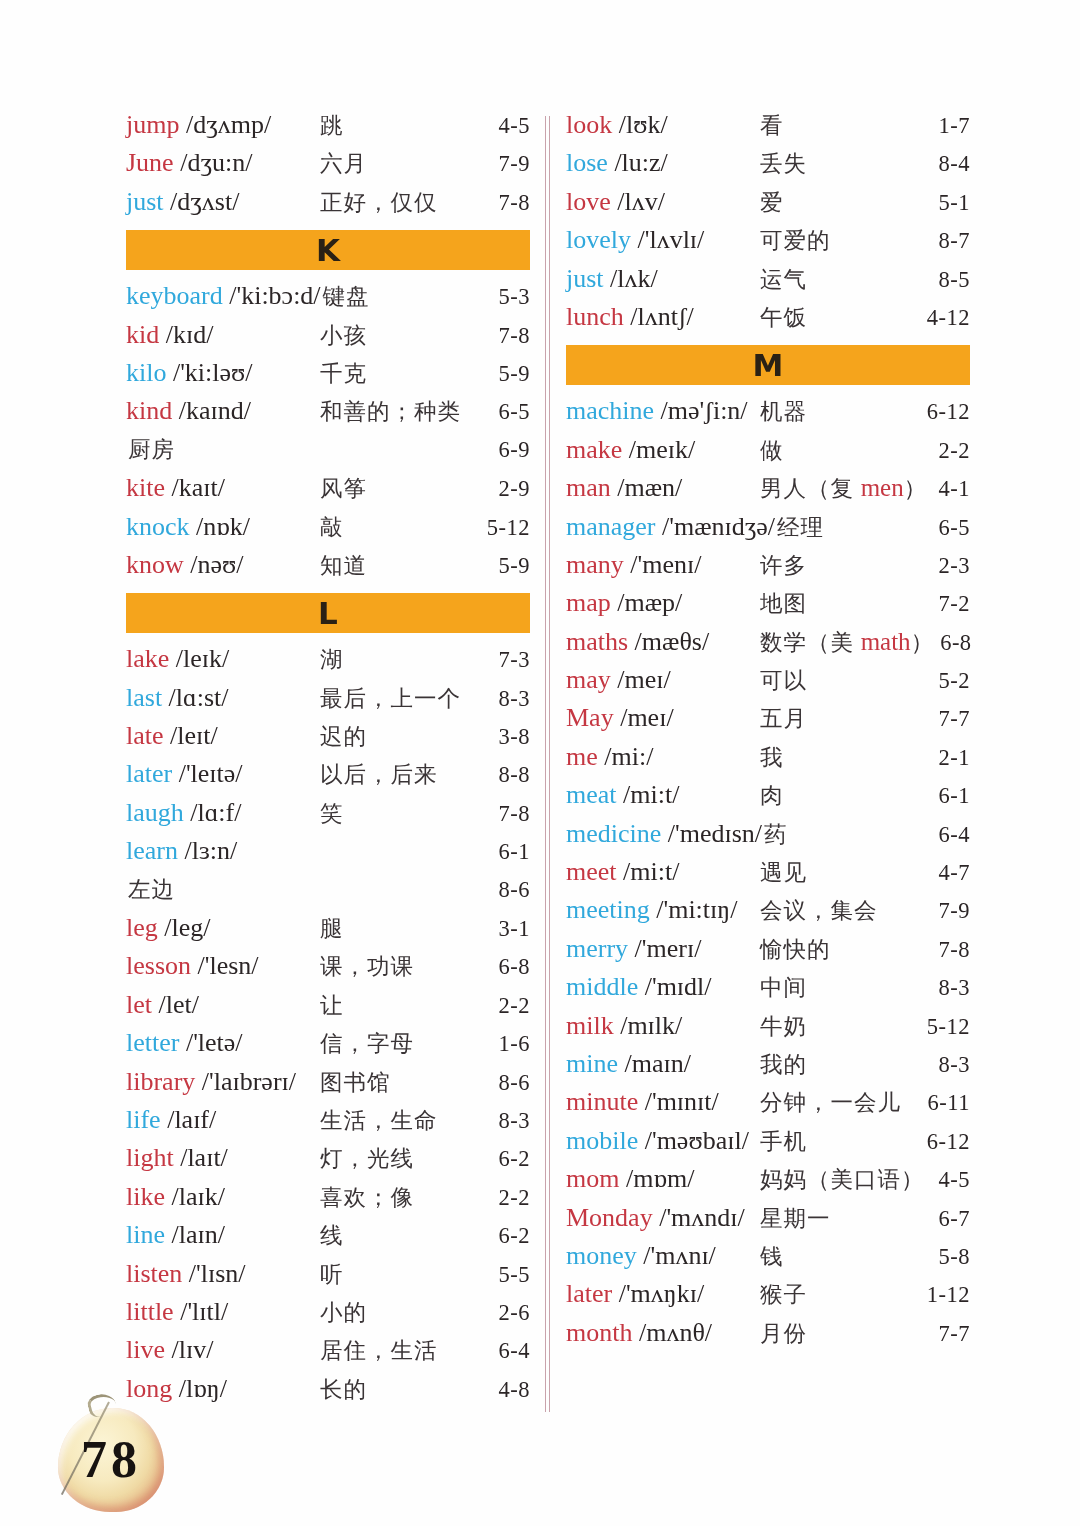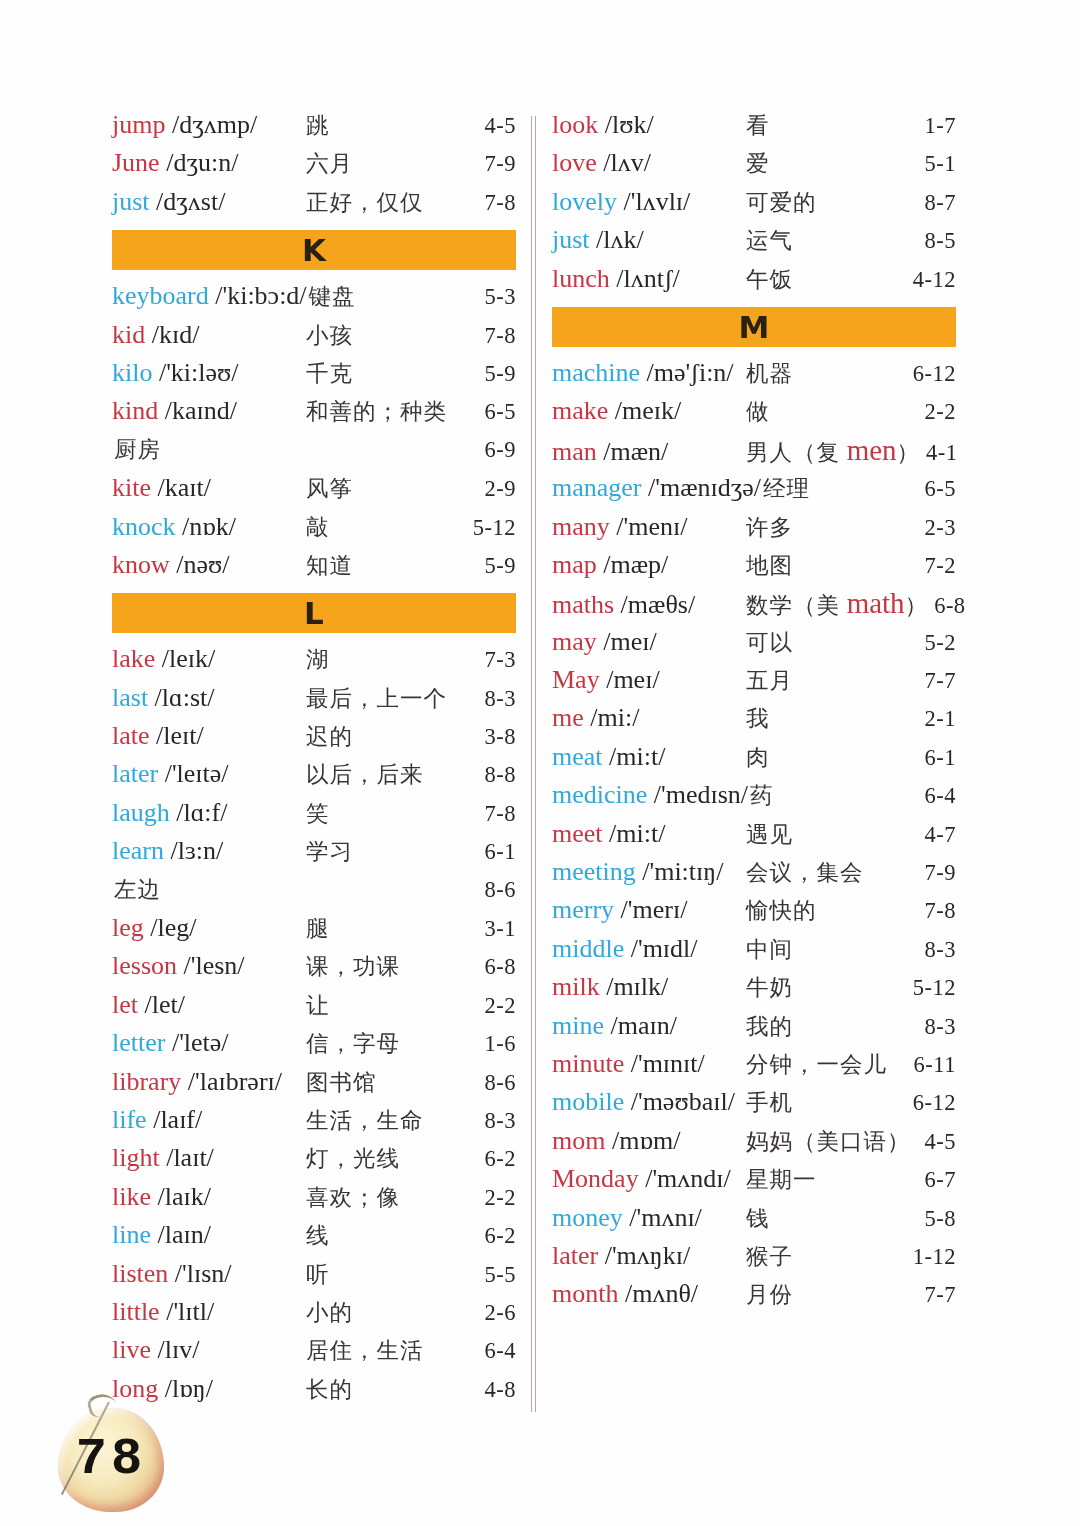--- a/index.html
+++ b/index.html
@@ -11,38 +11,38 @@
     --header-bar:#f5a41c;
     --header-letter:#2a2115;
     --divider:#c9a2ab;
   }
   *{box-sizing:border-box;}
   html,body{margin:0;padding:0;}
   body{
     width:1080px;height:1526px;overflow:hidden;background:#ffffff;
     font-family:"Liberation Serif","DejaVu Serif",serif;
   }
-  .page{position:relative;width:1080px;height:1526px;background:#fefefe;}
+  .page{position:relative;width:1080px;height:1526px;background:#fefefe;padding-left:14px;}
   .content{display:flex;align-items:flex-start;padding:106px 0 0 112px;}
   .col{width:404px;flex:0 0 404px;}
   .divider{
     width:5px;height:1296px;margin:10px 16px 0 15px;
     border-left:1.5px solid var(--divider);
     border-right:1.5px solid var(--divider);
   }
   .entry{
     display:flex;align-items:baseline;height:38.4px;line-height:38.4px;
     white-space:nowrap;
   }
   .wp{min-width:192px;font-size:26px;color:var(--text-dark);}
   .word.red{color:var(--word-red);}
   .word.blue{color:var(--word-blue);}
   .phon{color:var(--text-dark);}
   .trans{flex:1 1 auto;font-size:22.5px;color:var(--cjk);padding-left:2px;letter-spacing:1px;}
-  .trans .red{color:var(--word-red);font-size:29px;font-family:"Liberation Serif","DejaVu Serif",serif;letter-spacing:0;}
+  .trans .red{color:var(--word-red);font-size:25px;font-family:"Liberation Serif","DejaVu Serif",serif;letter-spacing:0;}
   .ref{margin-left:auto;font-size:22.5px;color:var(--text-dark);padding-left:6px;letter-spacing:.5px;}
   .section-bar{height:40px;margin:9px 0 7px 0;background:var(--header-bar);text-align:center;}
   .section-letter{
     font-family:"DejaVu Sans","Liberation Sans",sans-serif;
     font-weight:bold;font-size:31px;line-height:40px;color:var(--header-letter);
   }
   
   .apple{position:absolute;left:52px;top:1394px;width:118px;height:122px;}
   .apple-body{
     position:absolute;left:6px;top:14px;right:6px;bottom:4px;
@@ -57,21 +57,21 @@
     border-radius:65% 100% 0 60%;transform:rotate(-14deg);
   }
   .apple-line{
     position:absolute;left:56px;top:8px;width:2px;height:104px;
     background:linear-gradient(#9a9176,#6f6a5e);
     transform:rotate(27deg);transform-origin:top center;opacity:.75;
   }
   .page-num{
     position:absolute;left:0;top:14px;width:100%;height:104px;
     text-align:center;line-height:104px;
-    font-family:Liberation Mono, monospace;
+    font-family:Liberation Serif, serif;
     font-weight:800;font-size:52px;letter-spacing:4px;color:#171311;
   }
 </style>
 </head>
 <body>
 
 <div class="page">
   <div class="content">
     <div class="col" id="col-0">
         <div class="entry">
@@ -150,21 +150,20 @@
           <span class="trans"><span>以后，后来</span></span>
           <span class="ref">8-8</span>
         </div>
         <div class="entry">
           <span class="wp"><span class="word blue">laugh</span> <span class="phon">/lɑ:f/</span></span>
           <span class="trans"><span>笑</span></span>
           <span class="ref">7-8</span>
         </div>
         <div class="entry">
           <span class="wp"><span class="word blue">learn</span> <span class="phon">/lɜ:n/</span></span>
-          <span class="trans"><span>学习</span></span>
           <span class="ref">6-1</span>
         </div>
         <div class="entry">
           <span class="trans"><span>左边</span></span>
           <span class="ref">8-6</span>
         </div>
         <div class="entry">
           <span class="wp"><span class="word red">leg</span> <span class="phon">/leg/</span></span>
           <span class="trans"><span>腿</span></span>
           <span class="ref">3-1</span>
@@ -229,20 +228,25 @@
           <span class="trans"><span>长的</span></span>
           <span class="ref">4-8</span>
         </div>
       </div>
     <div class="divider"></div>
     <div class="col" id="col-1">
         <div class="entry">
           <span class="wp"><span class="word red">look</span> <span class="phon">/lʊk/</span></span>
           <span class="trans"><span>看</span></span>
           <span class="ref">1-7</span>
+        </div>
+        <div class="entry">
+          <span class="wp"><span class="word blue">lose</span> <span class="phon">/lu:z/</span></span>
+          <span class="trans"><span>丢失</span></span>
+          <span class="ref">8-4</span>
         </div>
         <div class="entry">
           <span class="wp"><span class="word red">love</span> <span class="phon">/lʌv/</span></span>
           <span class="trans"><span>爱</span></span>
           <span class="ref">5-1</span>
         </div>
         <div class="entry">
           <span class="wp"><span class="word blue">lovely</span> <span class="phon">/'lʌvlɪ/</span></span>
           <span class="trans"><span>可爱的</span></span>
           <span class="ref">8-7</span>

